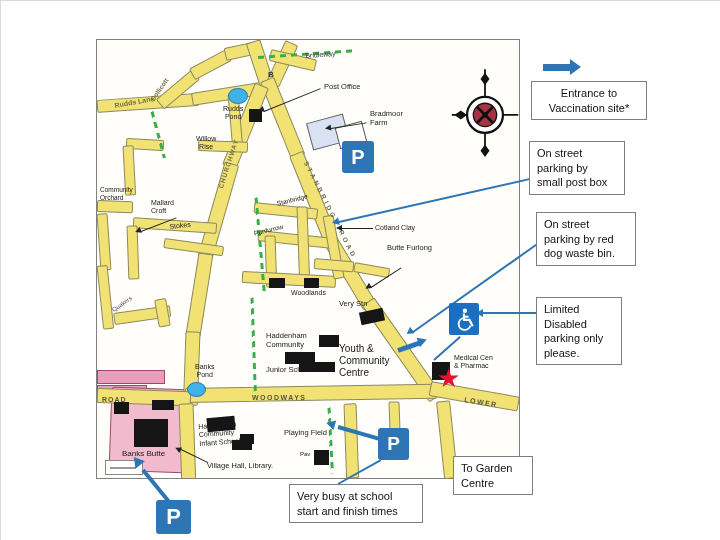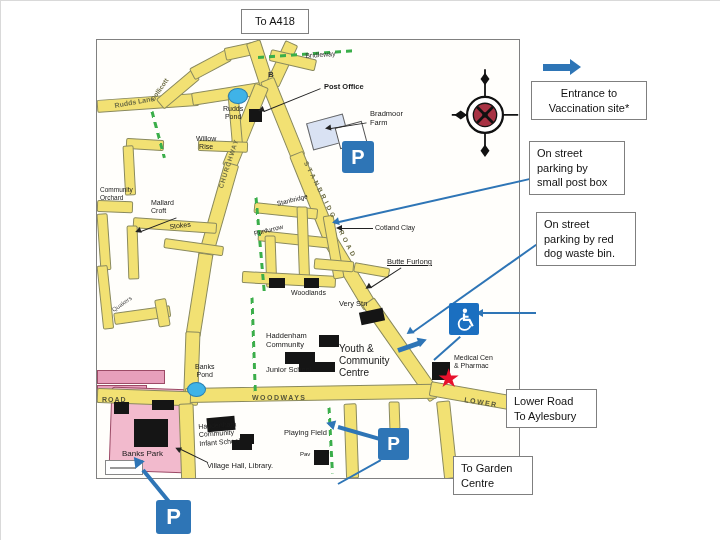--- a/index.html
+++ b/index.html
@@ -133,50 +133,50 @@
     <div class="rdlbl" style="left:17px;top:62px;transform:rotate(-10deg);font-size:7px;">Rudds Lane</div>
     <div class="rdlbl" style="left:52px;top:58px;transform:rotate(-55deg);">Dollicott</div>
     <div class="rdlbl" style="left:120px;top:147px;transform:rotate(-72deg);letter-spacing:1px;">CHURCHWAY</div>
     <div class="rdlbl" style="left:212px;top:120px;transform:rotate(63deg);letter-spacing:3px;">STANBRIDGE ROAD</div>
     <div class="rdlbl" style="left:155px;top:354px;letter-spacing:1.5px;font-size:7px;color:#55553a;">WOODWAYS</div>
     <div class="rdlbl" style="left:368px;top:356px;transform:rotate(9deg);letter-spacing:1.5px;font-size:7px;color:#55553a;">LOWER</div>
     <div class="rdlbl" style="left:5px;top:356px;letter-spacing:1px;font-size:7px;color:#55553a;">ROAD</div>
     <div class="lbl" style="left:208px;top:12px;transform:rotate(-4deg);color:#333;">Bridleway</div>
     <div class="lbl" style="left:171px;top:30px;font-weight:bold;font-size:8px;color:#333;">B</div>
 
-    <div class="lbl" style="left:227px;top:43px;font-size:7.5px;font-weight:bold;">Post Office</div>
+    <div class="lbl" style="left:227px;top:43px;font-size:7.5px;">Post Office</div>
     <div class="lbl" style="left:273px;top:70px;font-size:7.5px;">Bradmoor
 Farm</div>
     <div class="lbl" style="left:126px;top:65px;text-align:center;">Rudds
 Pond</div>
     <div class="lbl" style="left:99px;top:95px;text-align:center;">Willow
 Rise</div>
     <div class="lbl" style="left:3px;top:146px;font-size:6.5px;">Community
 Orchard</div>
     <div class="lbl" style="left:54px;top:159px;">Mallard
 Croft</div>
     <div class="lbl" style="left:72px;top:183px;transform:rotate(-6deg);">Stokes</div>
     <div class="lbl" style="left:14px;top:268px;transform:rotate(-35deg);font-size:6px;color:#555;">Quakers</div>
     <div class="lbl" style="left:179px;top:160px;transform:rotate(-14deg);font-size:6.5px;">Stanbridge</div>
     <div class="lbl" style="left:156px;top:190px;transform:rotate(-14deg);font-size:6.5px;">Runfurrow</div>
     <div class="lbl" style="left:278px;top:184px;">Cotland Clay</div>
-    <div class="lbl" style="left:290px;top:218px;font-size:7.5px;text-decoration:underline;">Butte Furlong</div>
+    <div class="lbl" style="left:290px;top:204px;font-size:7.5px;">Butte Furlong</div>
     <div class="lbl" style="left:194px;top:249px;">Woodlands</div>
     <div class="lbl" style="left:242px;top:260px;font-size:7.5px;">Very Stn</div>
     <div class="lbl" style="left:169px;top:292px;font-size:7.5px;">Haddenham
 Community</div>
     <div class="lbl" style="left:169px;top:326px;font-size:7.5px;">Junior School</div>
     <div class="lbl" style="left:242px;top:303px;font-size:10px;">Youth &amp;
 Community
 Centre</div>
     <div class="lbl" style="left:357px;top:314px;">Medical Cen
 &amp; Pharmac</div>
     <div class="lbl" style="left:98px;top:323px;text-align:center;">Banks
 Pond</div>
-    <div class="lbl" style="left:25px;top:409px;font-size:8px;">Banks Park</div>
+    <div class="lbl" style="left:25px;top:409px;font-size:8px;">Banks Butte</div>
     <div class="lbl" style="left:101px;top:383px;transform:rotate(-4deg);">Haddenham
 Community
 Infant School</div>
     <div class="lbl" style="left:110px;top:422px;font-size:7.5px;">Village Hall, Library.</div>
     <div class="lbl" style="left:187px;top:389px;font-size:7.5px;">Playing Field</div>
     <div class="lbl" style="left:203px;top:411px;font-size:6px;">Pav</div>
 
     <div class="scalebox">
         <div></div>
       </div>
@@ -222,27 +222,30 @@
       <path d="M12 10.5 h5" stroke="#fff" stroke-width="2.2"></path>
       <path d="M11.5 12 a6.5 6.5 0 1 0 7.5 8" stroke="#fff" stroke-width="2" fill="none"></path>
     </svg>
   </div>
 
   <div class="star" style="left:436px;top:364px;">★</div>
 
   <div class="bline" style="left:542px;top:63px;width:28px;height:7px;"></div>
   <div class="tri" style="left:569px;top:58px;border-left:11px solid #2E75B6;border-top:8px solid transparent;border-bottom:8px solid transparent;"></div>
 
-  <div class="callout" style="left:240px;top:8px;width:52px;height:15px;text-align:center;">To A418</div>
   <div class="callout" style="left:530px;top:80px;width:100px;text-align:center;">Entrance to
 Vaccination site*</div>
   <div class="callout" style="left:528px;top:140px;width:80px;">On street
 parking by
 small post box</div>
   <div class="callout" style="left:535px;top:211px;width:84px;">On street
 parking by red
 dog waste bin.</div>
-  <div class="callout" style="left:505px;top:388px;width:75px;">Lower Road
-To Aylesbury</div>
+  <div class="callout" style="left:535px;top:296px;width:70px;">Limited
+Disabled
+parking only
+please.</div>
   <div class="callout" style="left:452px;top:455px;width:64px;">To Garden
 Centre</div>
+  <div class="callout" style="left:288px;top:483px;width:118px;">Very busy at school
+start and finish times</div>
 
 </div>
 
 </body></html>

